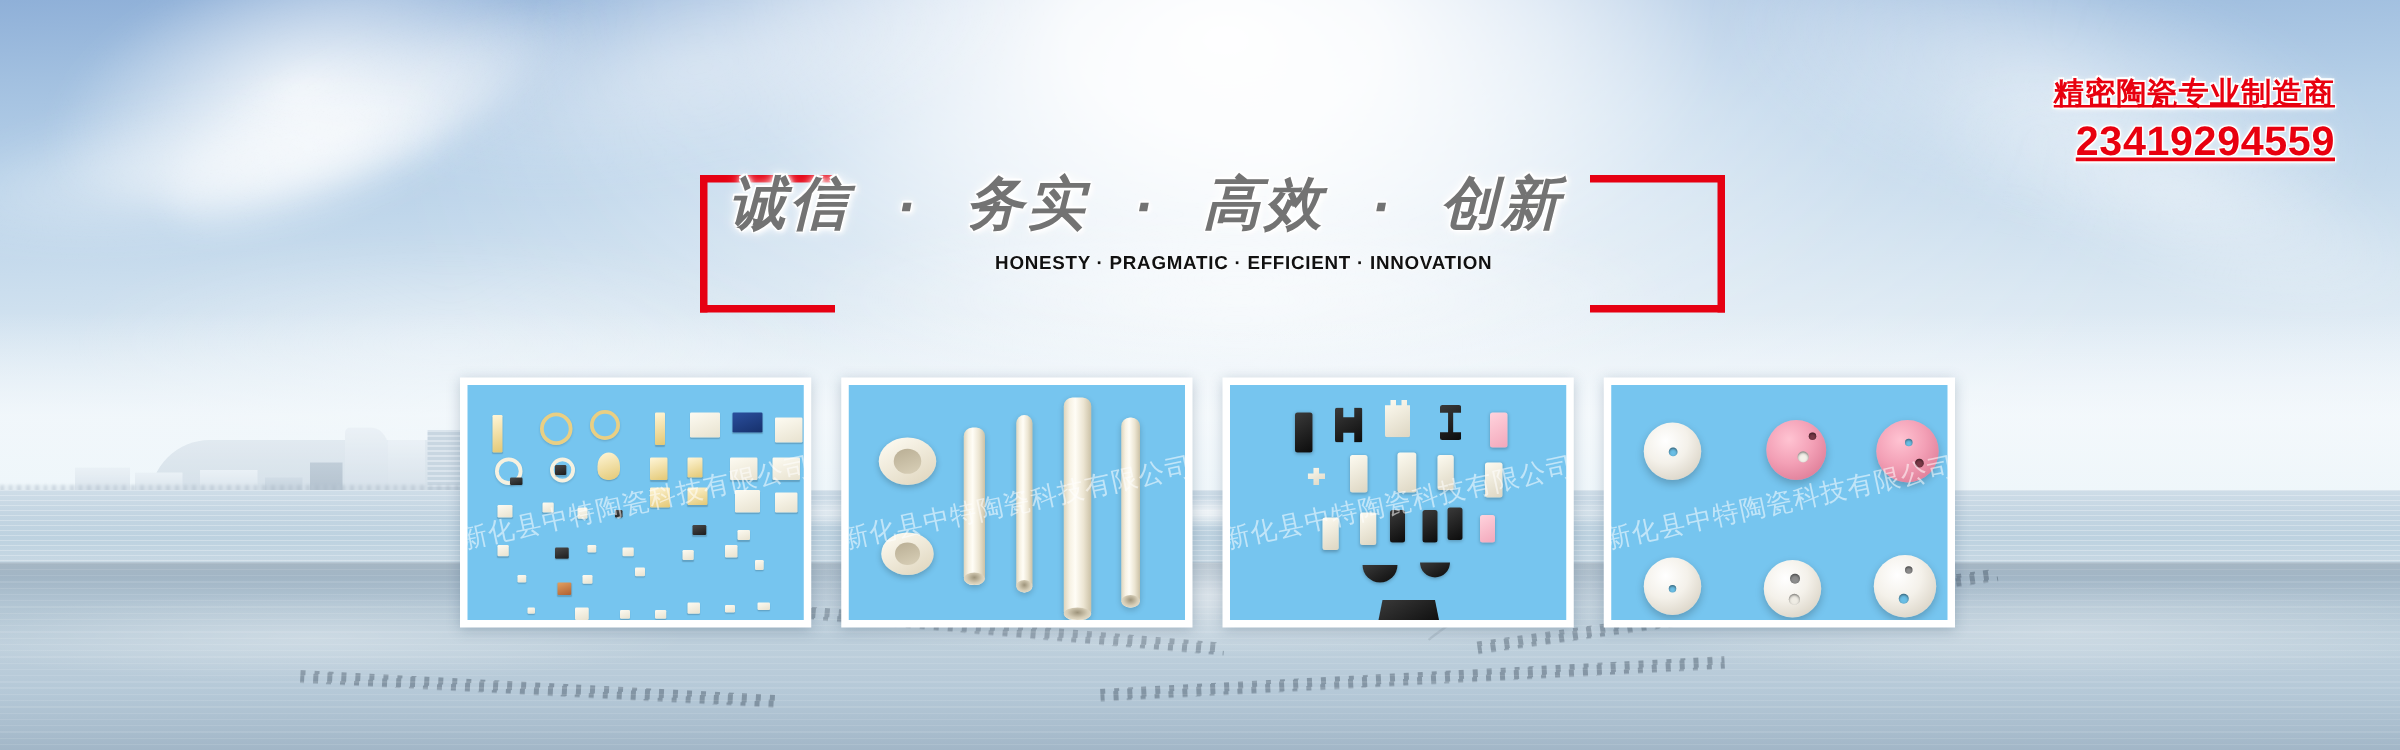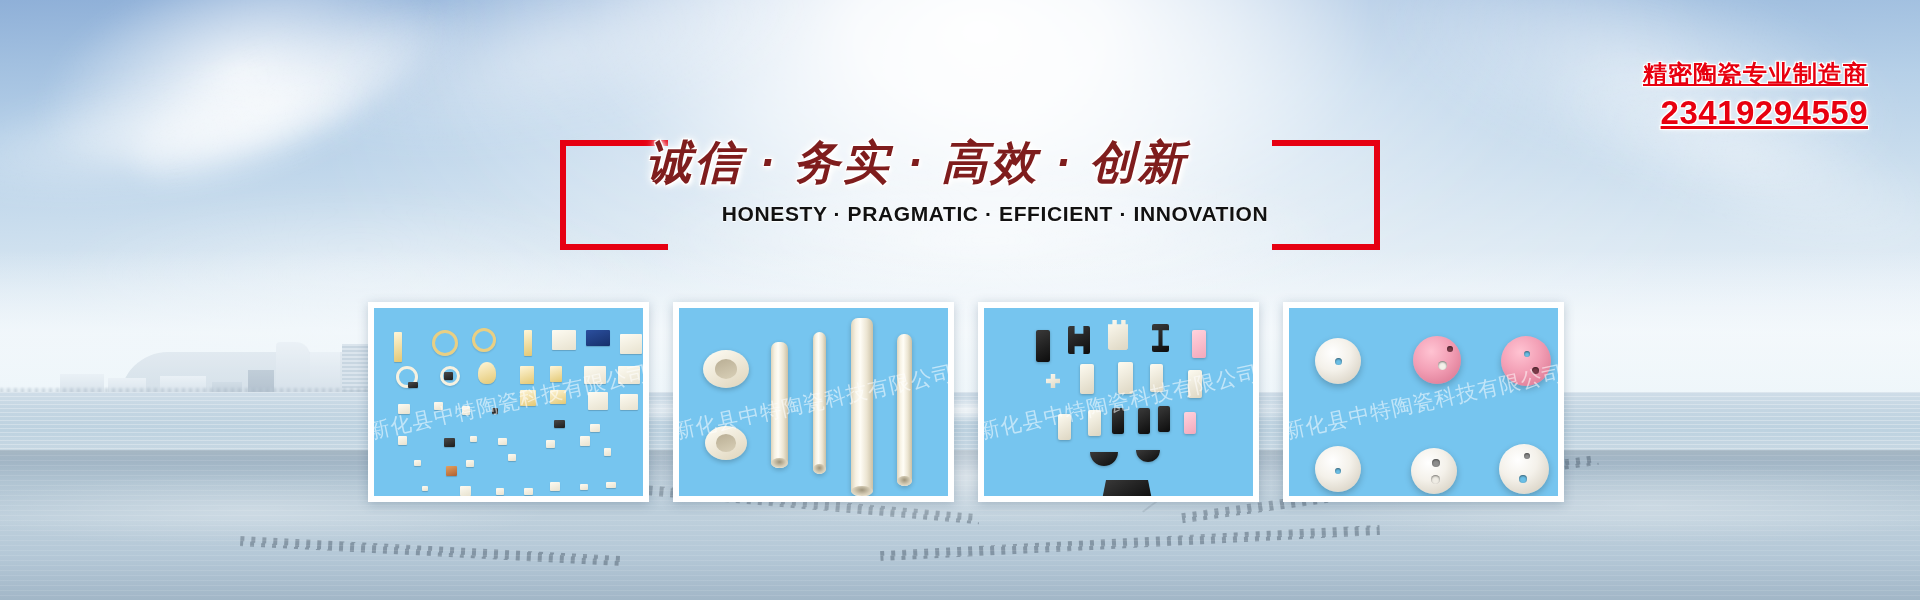--- a/index.html
+++ b/index.html
@@ -165,34 +165,34 @@
   }
   .bracket{position:absolute;}
   .bk-l{left:0;top:0;width:108px;height:110px;
     border-left:6px solid #e60012;border-top:6px solid #e60012;border-bottom:6px solid #e60012;}
   .bk-r{right:0;top:0;width:108px;height:110px;
     border-right:6px solid #e60012;border-top:6px solid #e60012;border-bottom:6px solid #e60012;}
 
   .cn-slogan{
     position:absolute;left:0;top:-8px;width:713px;
     text-align:center;
-    font-family:Liberation Sans, sans-serif;
+    font-family:Liberation Mono, monospace;
     font-size:46px;font-weight:700;letter-spacing:3px;
-    color:#7f1d1d;
+    color:#737373;
     text-shadow:
       0 0 4px #fff, 0 0 8px #fff, 0 0 12px rgba(255,255,255,.95),
       1px 1px 0 #fff, -1px -1px 0 #fff, 1px -1px 0 #fff, -1px 1px 0 #fff,
       2px 2px 4px rgba(255,255,255,.9);
     white-space:nowrap;
     font-style:italic;
   }
   .en-slogan{
     position:absolute;left:0;top:62px;width:870px;
     text-align:center;
-    font-size:21px;font-weight:700;letter-spacing:.6px;
+    font-size:15px;font-weight:700;letter-spacing:.6px;
     color:#111;white-space:nowrap;
     text-shadow:0 0 3px rgba(255,255,255,.85),0 1px 0 rgba(255,255,255,.9);
   }
 
   
   .contact{
     position:absolute;right:52px;top:58px;text-align:right;width:420px;
   }
   .contact .line{
     color:#e8000f;font-weight:700;white-space:nowrap;

